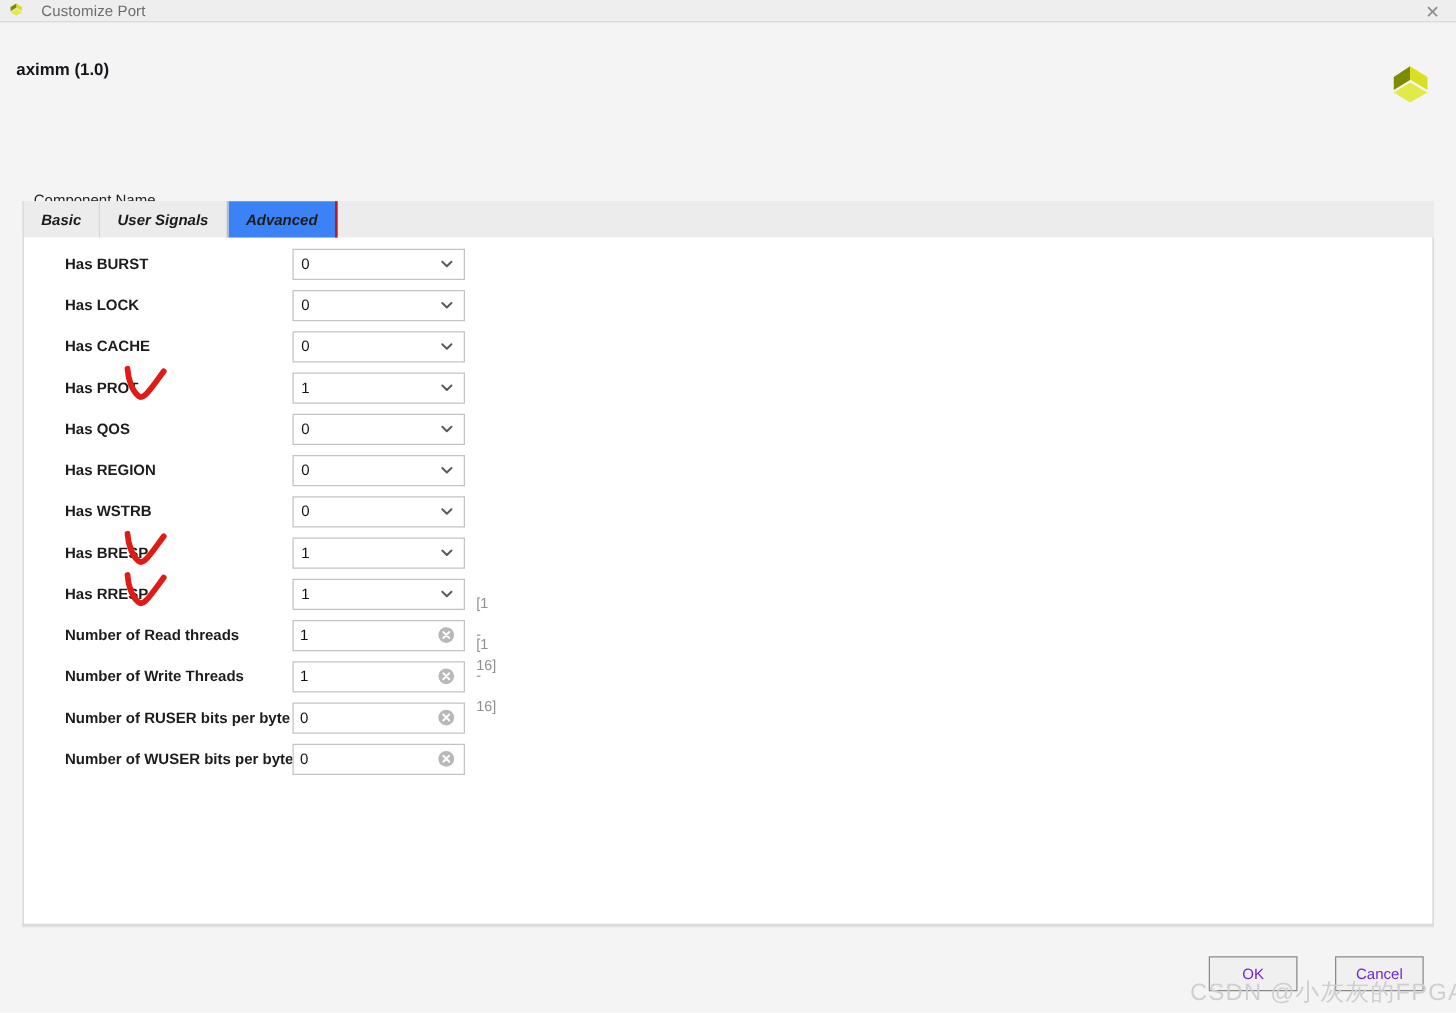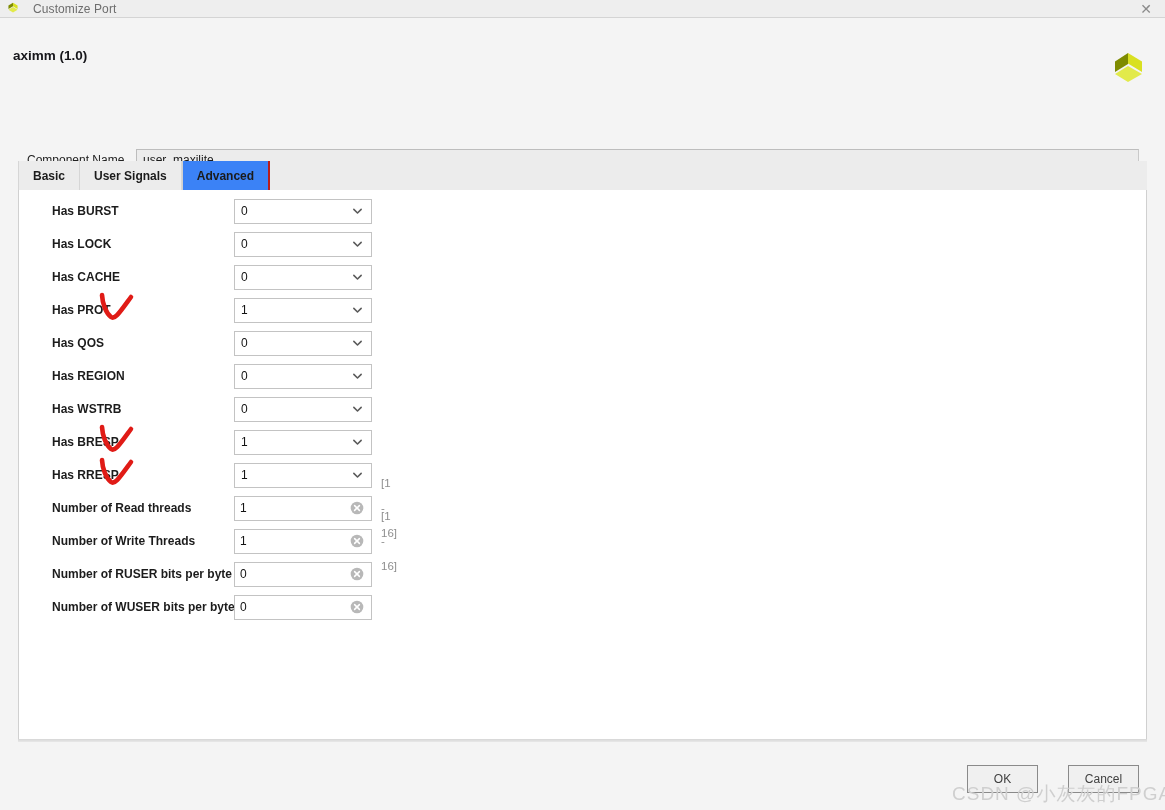--- a/index.html
+++ b/index.html
@@ -113,20 +113,21 @@
     padding: 0 14px;
     display: flex;
     align-items: center;
     font-size: 12px;
     font-weight: bold;
     color: #1b1b1b;
     background: #ececec;
     border-right: 1px solid #d6d6d6;
     position: relative;
     top: 0;
+    font-style: italic;
   }
   .tab.first { border-left: 1px solid #d6d6d6; }
   .tab.active {
     background: #3b82f6;
     border-right: 2px solid #b91c1c;
     border-left: 1px solid #d0d0d0;
     z-index: 2;
   }
   .tabstrip-filler {
     flex: 1;
@@ -226,21 +227,21 @@
   }
 
   
   .btn {
     position: absolute;
     width: 71px; height: 28px;
     box-sizing: border-box;
     background: #f0f0f0;
     border: 1px solid #8a8a8a;
     font-size: 12px;
-    color: #404040;
+    color: #6d28d9;
     display: flex;
     align-items: center;
     justify-content: center;
     font-family: "Liberation Sans", sans-serif;
   }
   #ok-button   { left: 967px; top: 765px; }
   #cancel-button { left: 1068px; top: 765px; }
 
   
   .watermark {
@@ -275,21 +276,20 @@
     <svg class="logo-svg" width="40" height="40" viewBox="0 0 40 40" aria-hidden="true">
       <polygon points="21,3 35,11.5 35,22 21,13.5" fill="#d9e021"></polygon>
       <polygon points="21,16 35,24 21,32 8,24" fill="#e2ea4a"></polygon>
       <polygon points="8,11.5 21,3 21,14 8,22" fill="#7e8b00"></polygon>
     </svg>
   </div>
 </div>
 
 <div class="compname-row">
   <span class="compname-label">Component Name</span>
-  <input class="compname-input" type="text" value="user_maxilite" style="">
 </div>
 
 <div class="tabstrip">
   <div class="tab first">
     <span>Basic</span>
   </div>
   <div class="tab">
     <span>User Signals</span>
   </div>
   <div class="tab active">

